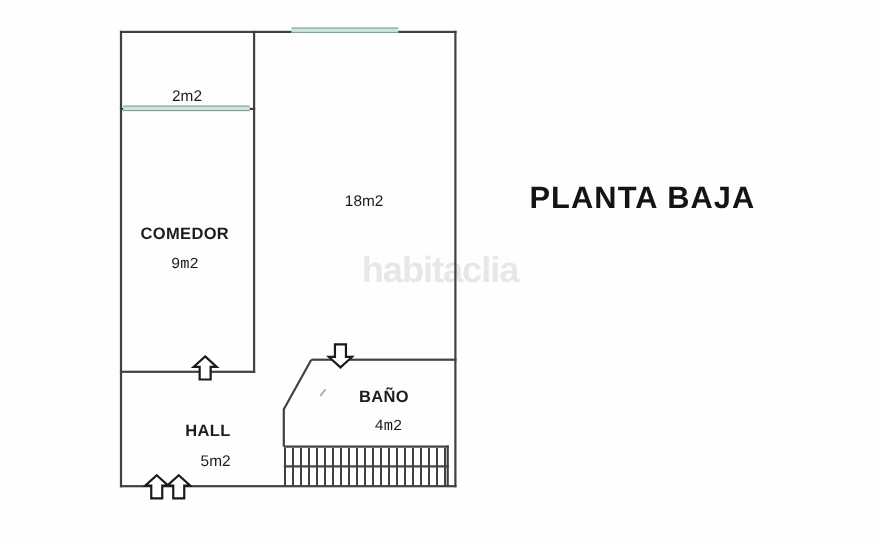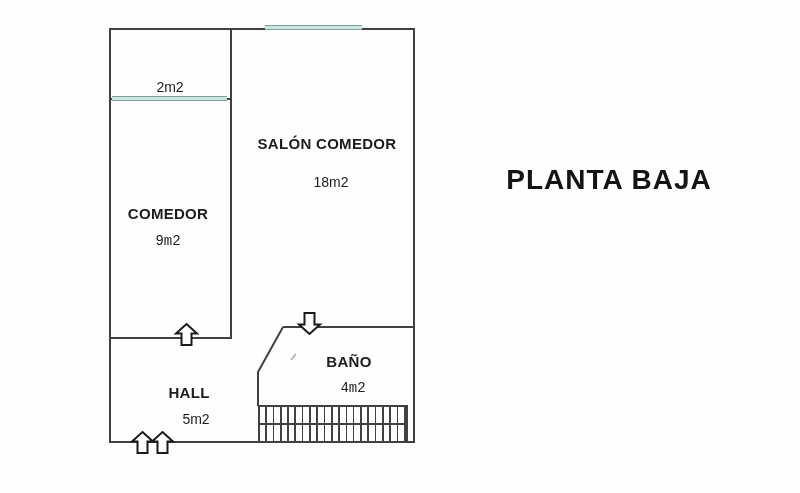--- a/index.html
+++ b/index.html
@@ -56,20 +56,21 @@
     background:var(--wall);z-index:2;
   }
   svg.overlay{position:absolute;left:0;top:0;z-index:4;pointer-events:none;}
   .z2{z-index:2;}
 </style>
 </head>
 <body>
 
 <div class="canvas">
 
+  <div class="watermark" style="left:400px;top:245px;">habitaclia</div>
 
   <div class="wall z2" style="left:109px;top:28px;width:306px;height:2px;"></div>
   <div class="wall z2" style="left:109px;top:28px;width:2px;height:415px;"></div>
   <div class="wall z2" style="left:413px;top:28px;width:2px;height:415px;"></div>
   <div class="wall z2" style="left:109px;top:441px;width:306px;height:2px;"></div>
 
   <div class="wall z2" style="left:230px;top:28px;width:2px;height:311px;"></div>
   <div class="wall z2" style="left:109px;top:98px;width:123px;height:2px;"></div>
   <div class="wall z2" style="left:109px;top:337px;width:123px;height:2px;"></div>
   <div class="wall z2" style="left:283px;top:326px;width:132px;height:2px;"></div>
@@ -90,24 +91,23 @@
 
     <path d="M10.5 0 L21 9.5 L15.5 9.5 L15.5 21 L5.5 21 L5.5 9.5 L0 9.5 Z" transform="translate(132,432)" fill="#ffffff" stroke="#1a1a1a" stroke-width="2"></path>
     <path d="M10.5 0 L21 9.5 L15.5 9.5 L15.5 21 L5.5 21 L5.5 9.5 L0 9.5 Z" transform="translate(152,432)" fill="#ffffff" stroke="#1a1a1a" stroke-width="2"></path>
   </svg>
 
   <div class="label room-area" style="left:170px;top:87px;">2m2</div>
 
   <div class="label room-name" style="left:168px;top:213px;">COMEDOR</div>
   <div class="label room-area" style="left:168px;top:241px;font-family:Liberation Mono, monospace;">9m2</div>
 
-  <div class="label room-name" style="left:327px;top:143px;">SALÓN COMEDOR</div>
   <div class="label room-area" style="left:331px;top:182px;">18m2</div>
 
   <div class="label room-name" style="left:349px;top:361px;">BAÑO</div>
   <div class="label room-area" style="left:353px;top:388px;font-family:Liberation Mono, monospace;">4m2</div>
 
   <div class="label room-name" style="left:189px;top:392px;">HALL</div>
   <div class="label room-area" style="left:196px;top:419px;">5m2</div>
 
-  <div class="plan-title" style="left:584px;top:180px;margin-left:25px;">PLANTA BAJA</div>
+  <div class="plan-title" style="left:584px;top:180px;">PLANTA BAJA</div>
 
 </div>
 
 </body></html>

